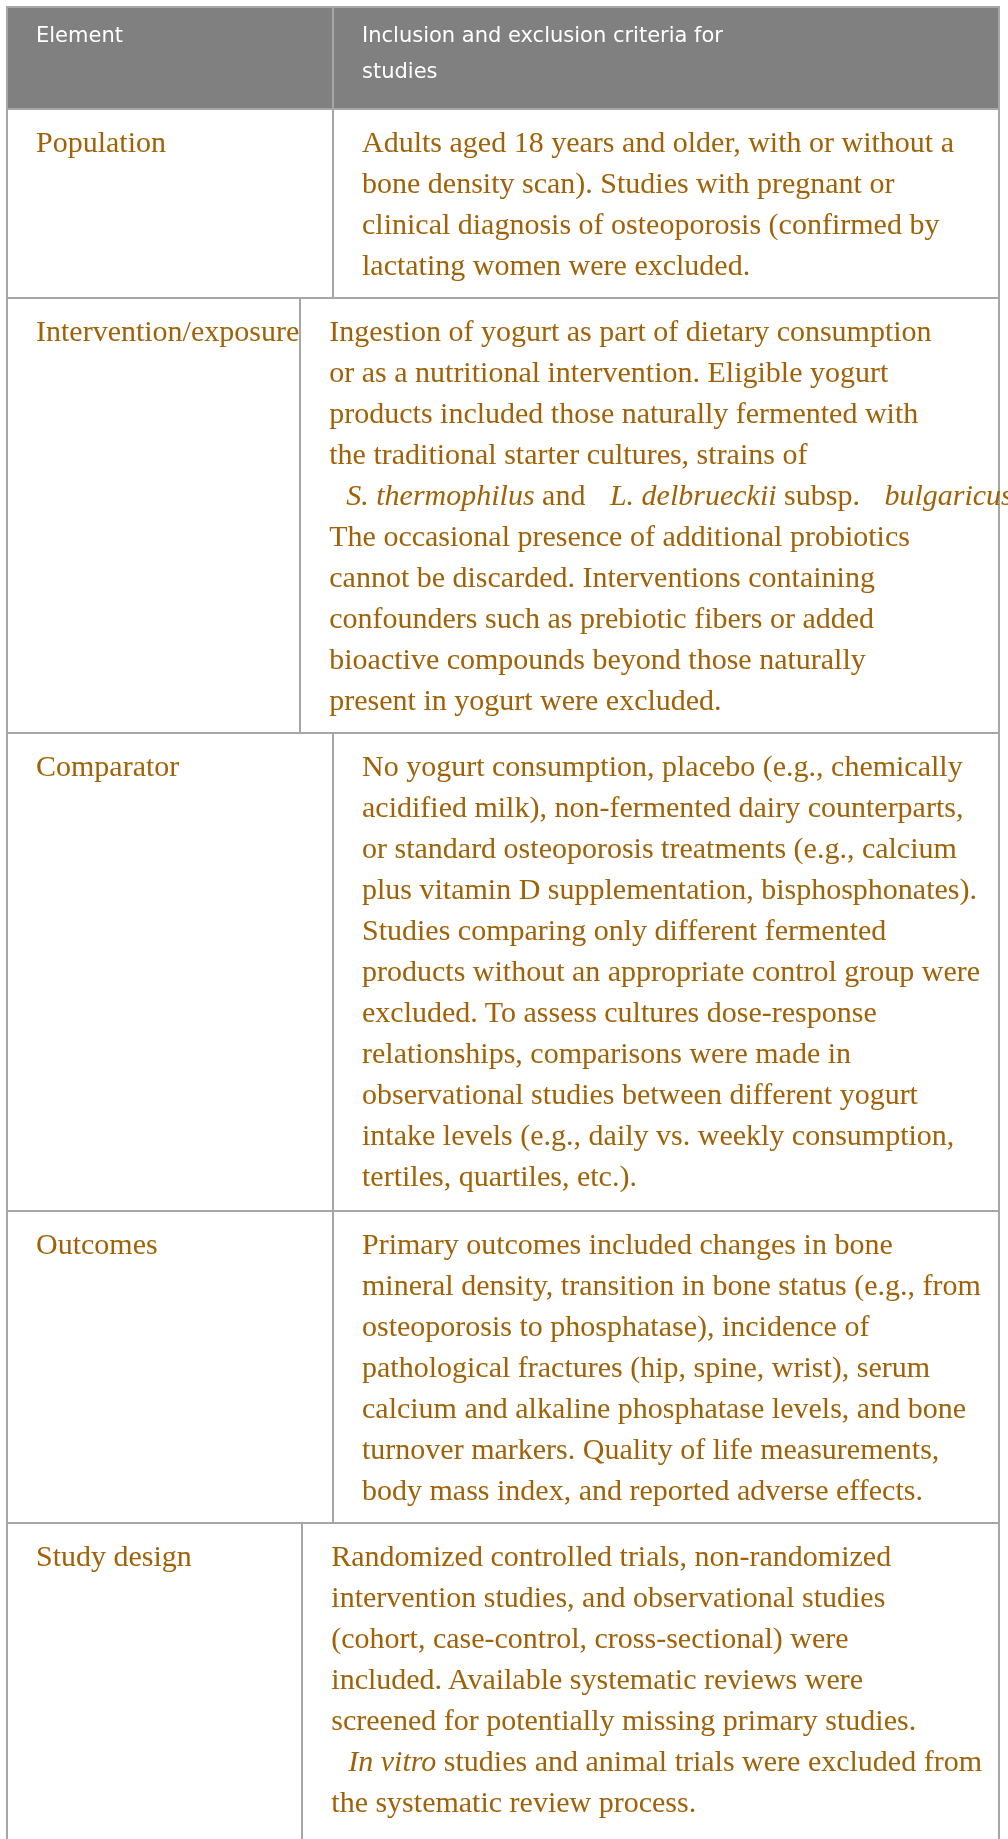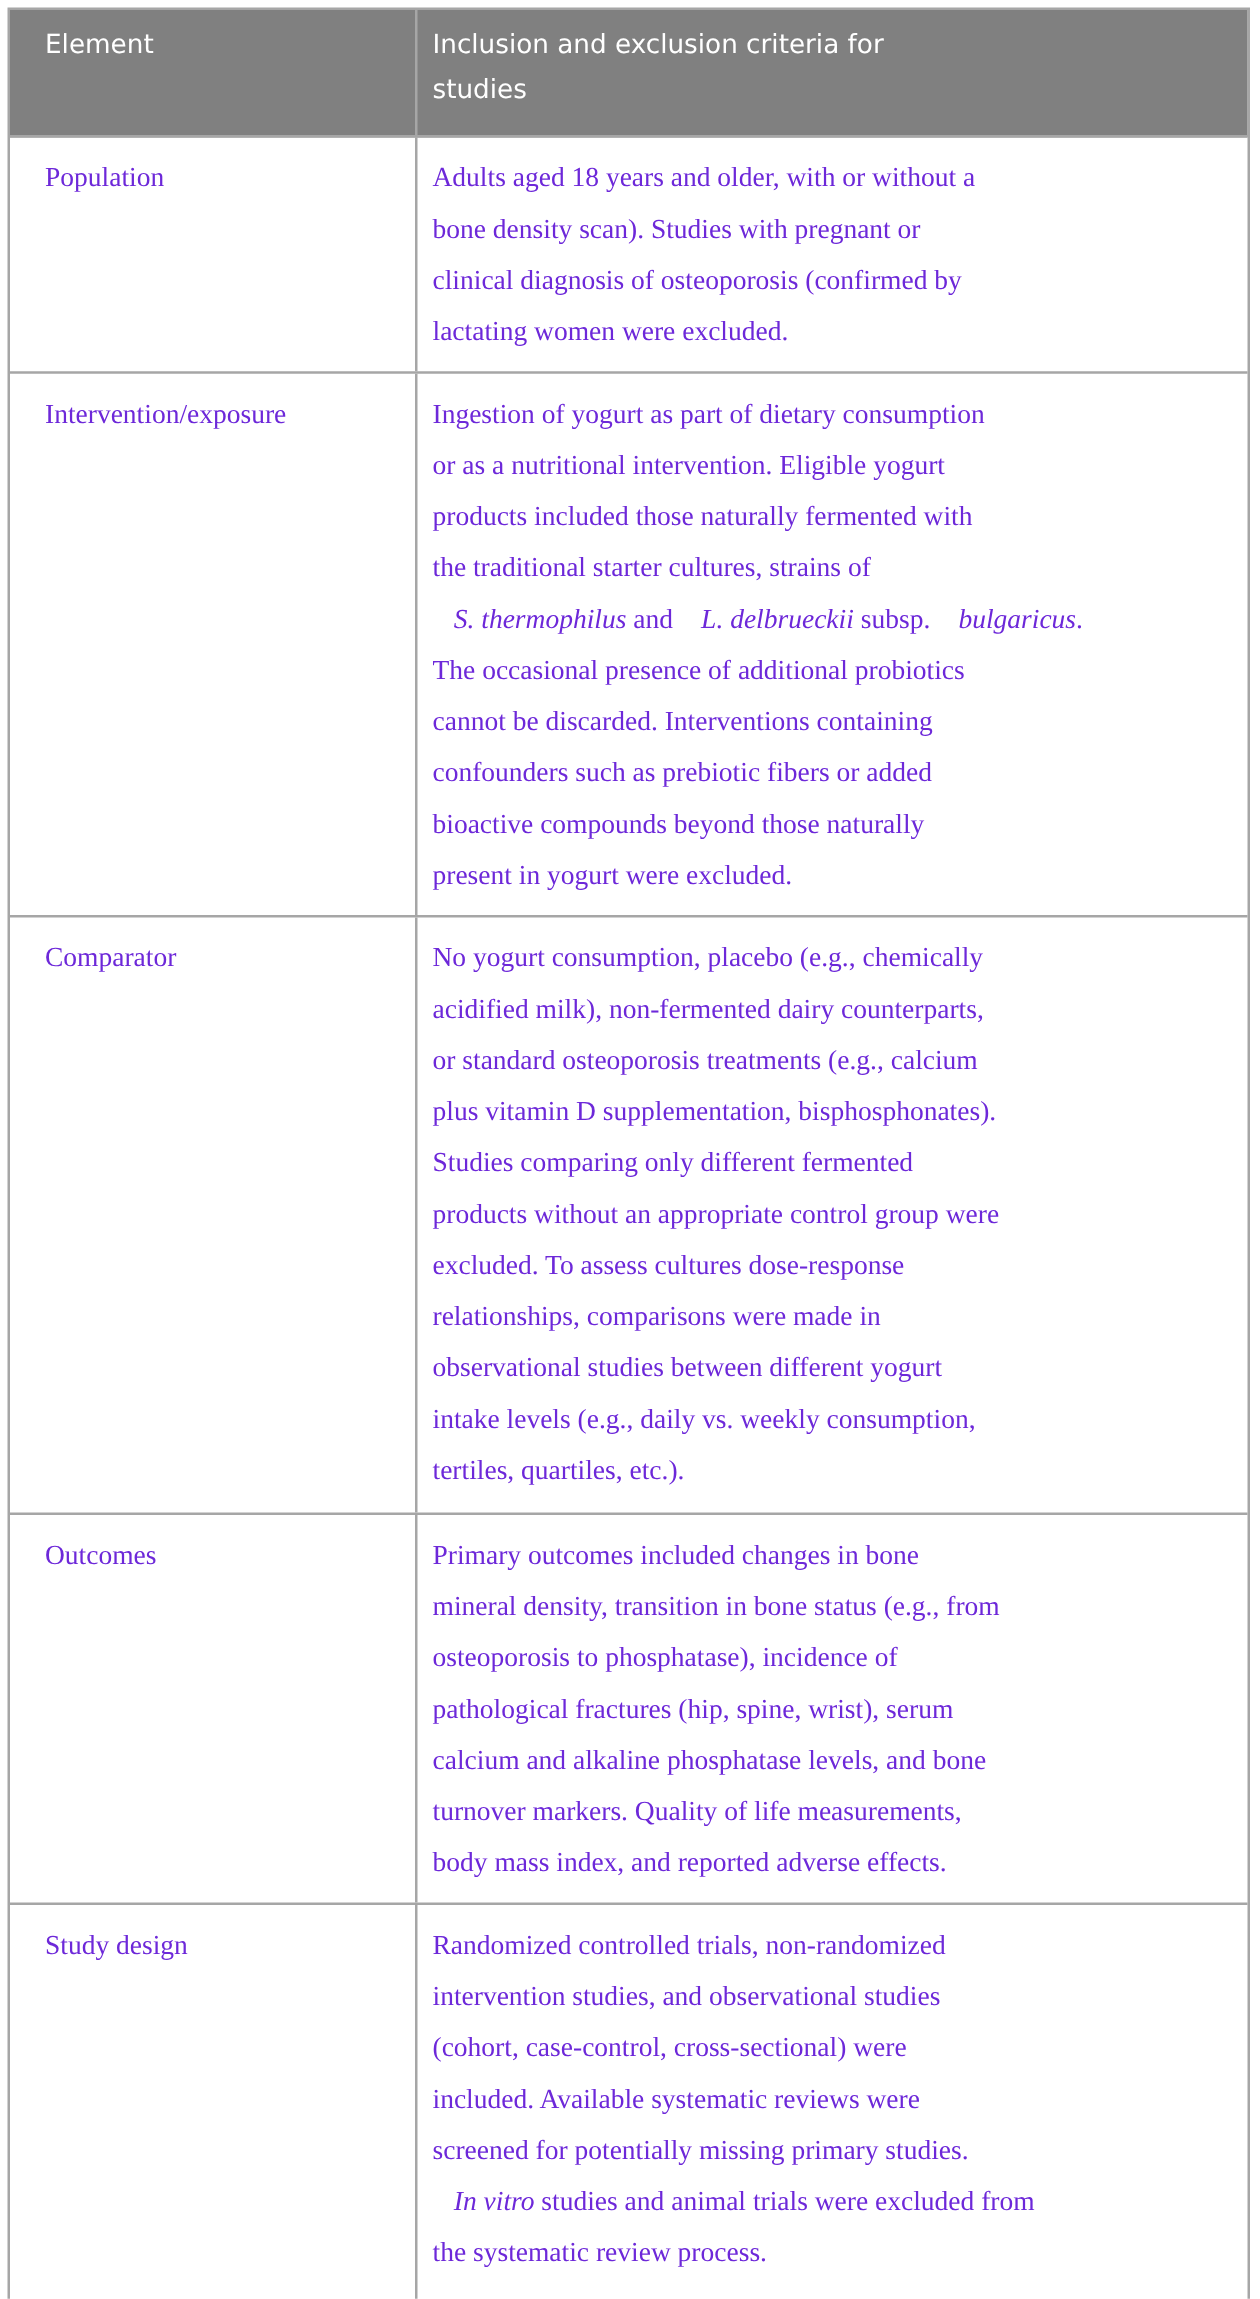--- a/index.html
+++ b/index.html
@@ -4,31 +4,31 @@
 <style>
   html, body { margin: 0; padding: 0; background: #ffffff; }
   body { width: 1008px; height: 1839px; position: relative; overflow: hidden; }
   .tbl {
     position: absolute; left: 6px; top: 6px; width: 994px;
     border: 2px solid #a6a6a6; box-sizing: border-box;
     border-collapse: collapse;
   }
   .hdr { display: flex; background: #808080; height: 102px; border-bottom: 2px solid #a6a6a6; box-sizing: border-box; }
   .hdr .c1, .row .c1 { width: 326px; box-sizing: border-box; border-right: 2px solid #a6a6a6; padding-left: 28px; }
-  .hdr .c2, .row .c2 { flex: 1; box-sizing: border-box; padding-left: 12px; padding-right: 16px; }
+  .hdr .c2, .row .c2 { flex: 1; box-sizing: border-box; padding-left: 28px; padding-right: 16px; }
   .hdr span {
     display: block; color: #ffffff;
     font-family: "DejaVu Sans", sans-serif; font-size: 21px; line-height: 36px;
     padding-top: 9px; letter-spacing: 0px;
   }
   .row { display: flex; border-bottom: 2px solid #a6a6a6; box-sizing: border-box; }
   .row:last-child { border-bottom: none; }
   .row .c1, .row .c2 {
-    font-family: "Liberation Serif", "DejaVu Serif", serif; font-size: 22px;
-    line-height: 41px; color: #6d28d9; padding-top: 11px; padding-bottom: 12px;
+    font-family: "Liberation Serif", "DejaVu Serif", serif; font-size: 30px;
+    line-height: 41px; color: #a16207; padding-top: 11px; padding-bottom: 12px;
   }
   .line { display: block; white-space: nowrap; font-family: Liberation Serif, serif; }
   .line i { font-style: italic; margin-left: 17px; }
 </style>
 </head>
 <body>
 
 <div class="tbl">
   <div class="hdr">
     <div class="c1">

